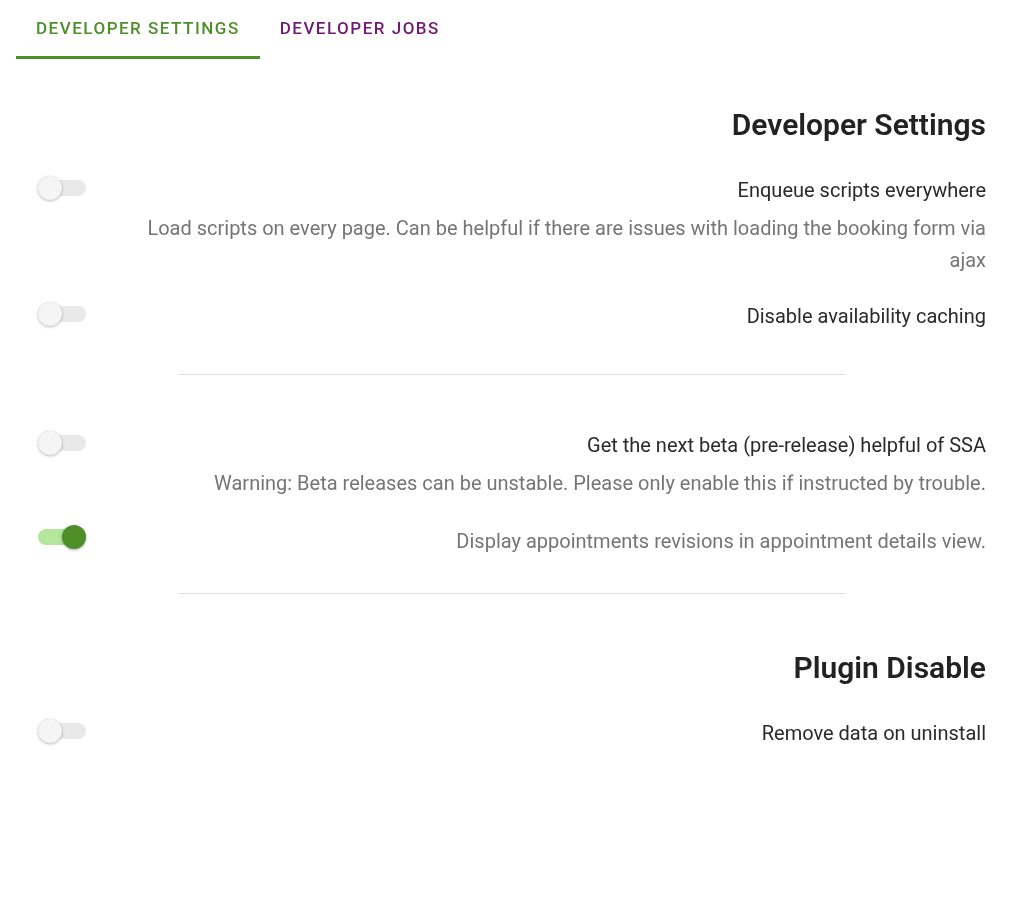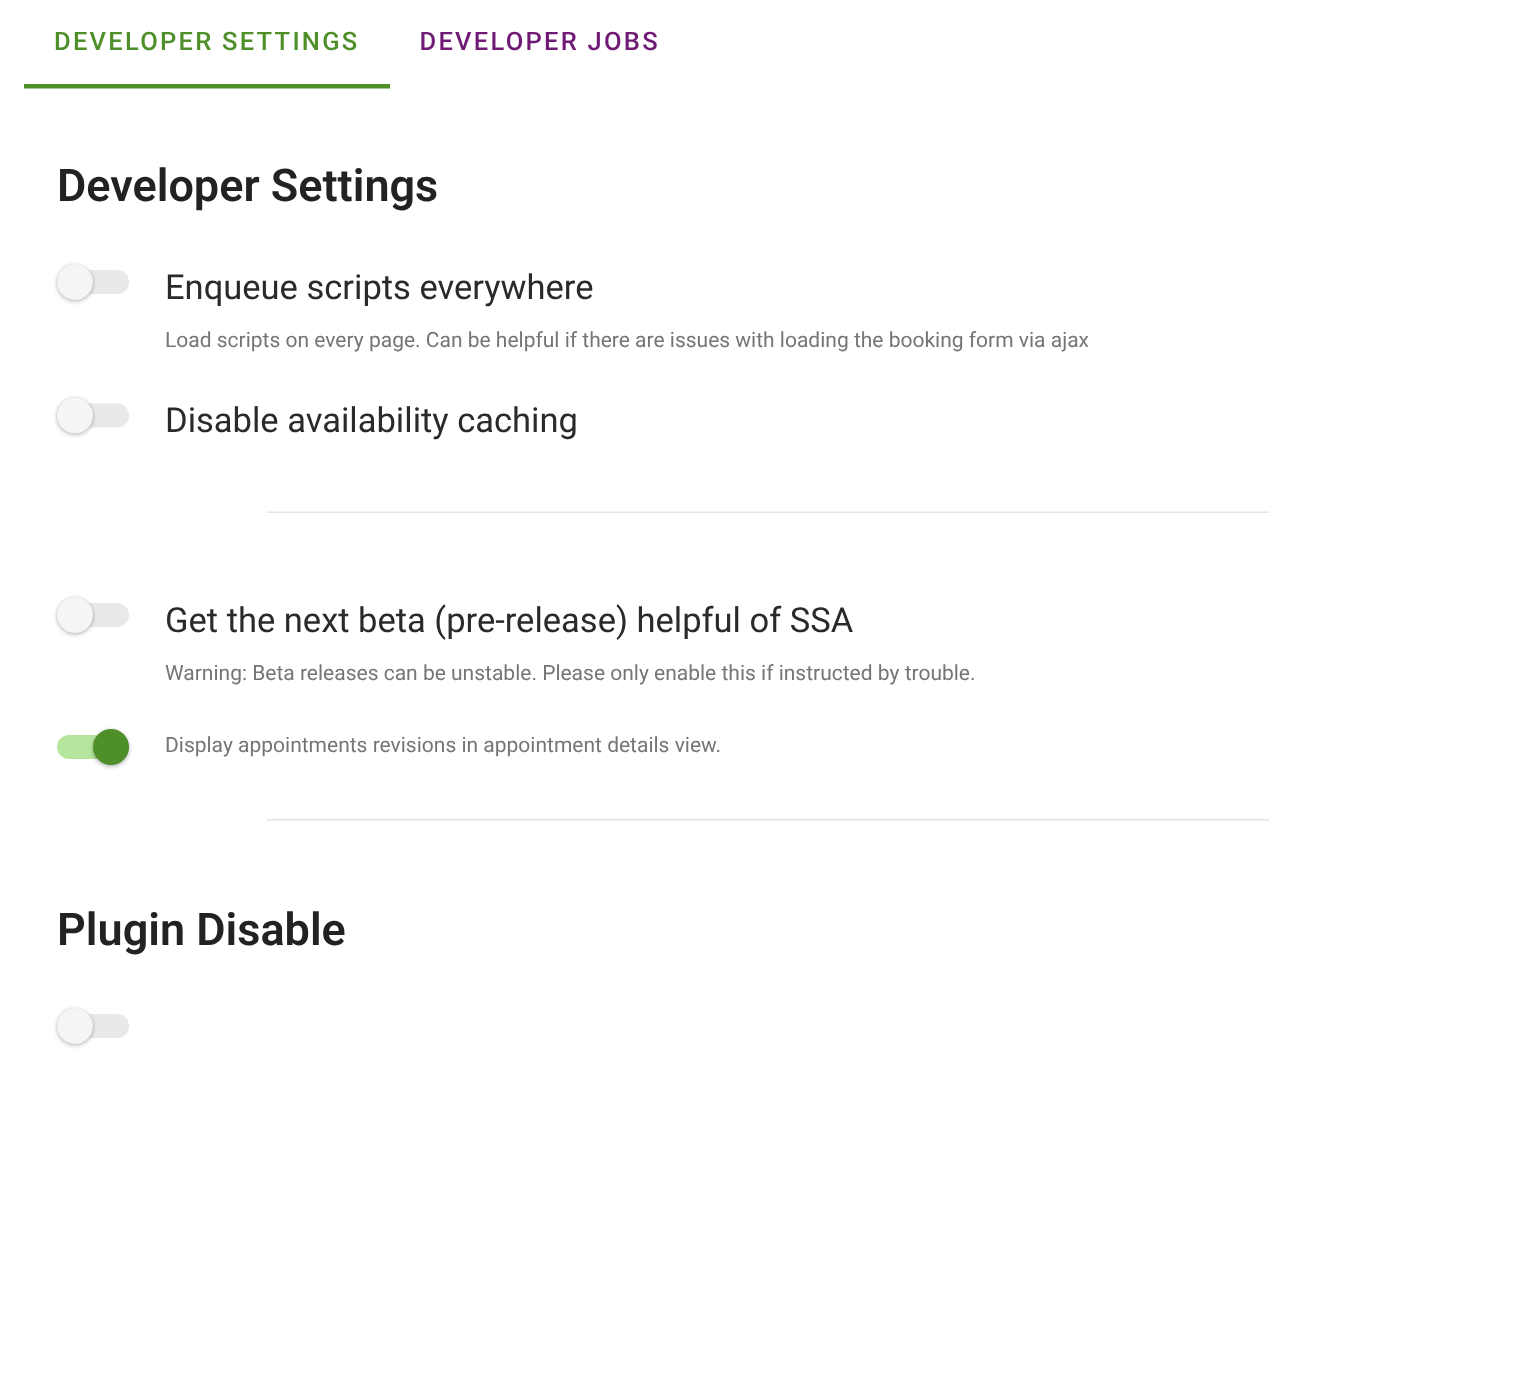--- a/index.html
+++ b/index.html
@@ -1,18 +1,19 @@
 <!DOCTYPE html>
 <html><head>
   <meta charset="utf-8">
   <style>
     * {
       box-sizing: border-box;
       margin: 0;
       padding: 0;
+      text-align: right;
     }
     body {
       font-family: -apple-system, BlinkMacSystemFont, "Segoe UI", Roboto, Helvetica, Arial, sans-serif;
       background: #ffffff;
       width: 1024px;
       padding: 0;
       color: #222;
     }
     .tabs {
       display: flex;
@@ -81,28 +82,28 @@
     .toggle.on .toggle-thumb {
       left: 24px;
       background: #4e8f29;
       box-shadow: 0 1px 3px rgba(0,0,0,0.3);
     }
     .setting-text {
       margin-left: 24px;
       flex: 1;
     }
     .setting-title {
-      font-size: 23px;
+      font-size: 20px;
       color: #2a2a2a;
       font-weight: 400;
       line-height: 1.4;
       margin-bottom: 8px;
     }
     .setting-desc {
-      font-size: 14px;
+      font-size: 20px;
       color: #757575;
       font-weight: 400;
       line-height: 1.6;
     }
     .divider {
       height: 1px;
       background: #e4e4e4;
       margin: 36px auto 56px auto;
       width: 668px;
     }
@@ -167,16 +168,17 @@
   <div class="divider"></div>
 
   <h2 class="section-heading">Plugin Disable</h2>
 
   <div class="setting-row">
     <div class="toggle">
       <div class="toggle-track"></div>
       <div class="toggle-thumb"></div>
     </div>
     <div class="setting-text">
+      <div class="setting-title">Remove data on uninstall</div>
     </div>
   </div>
 
 </div>
 
 </body></html>

